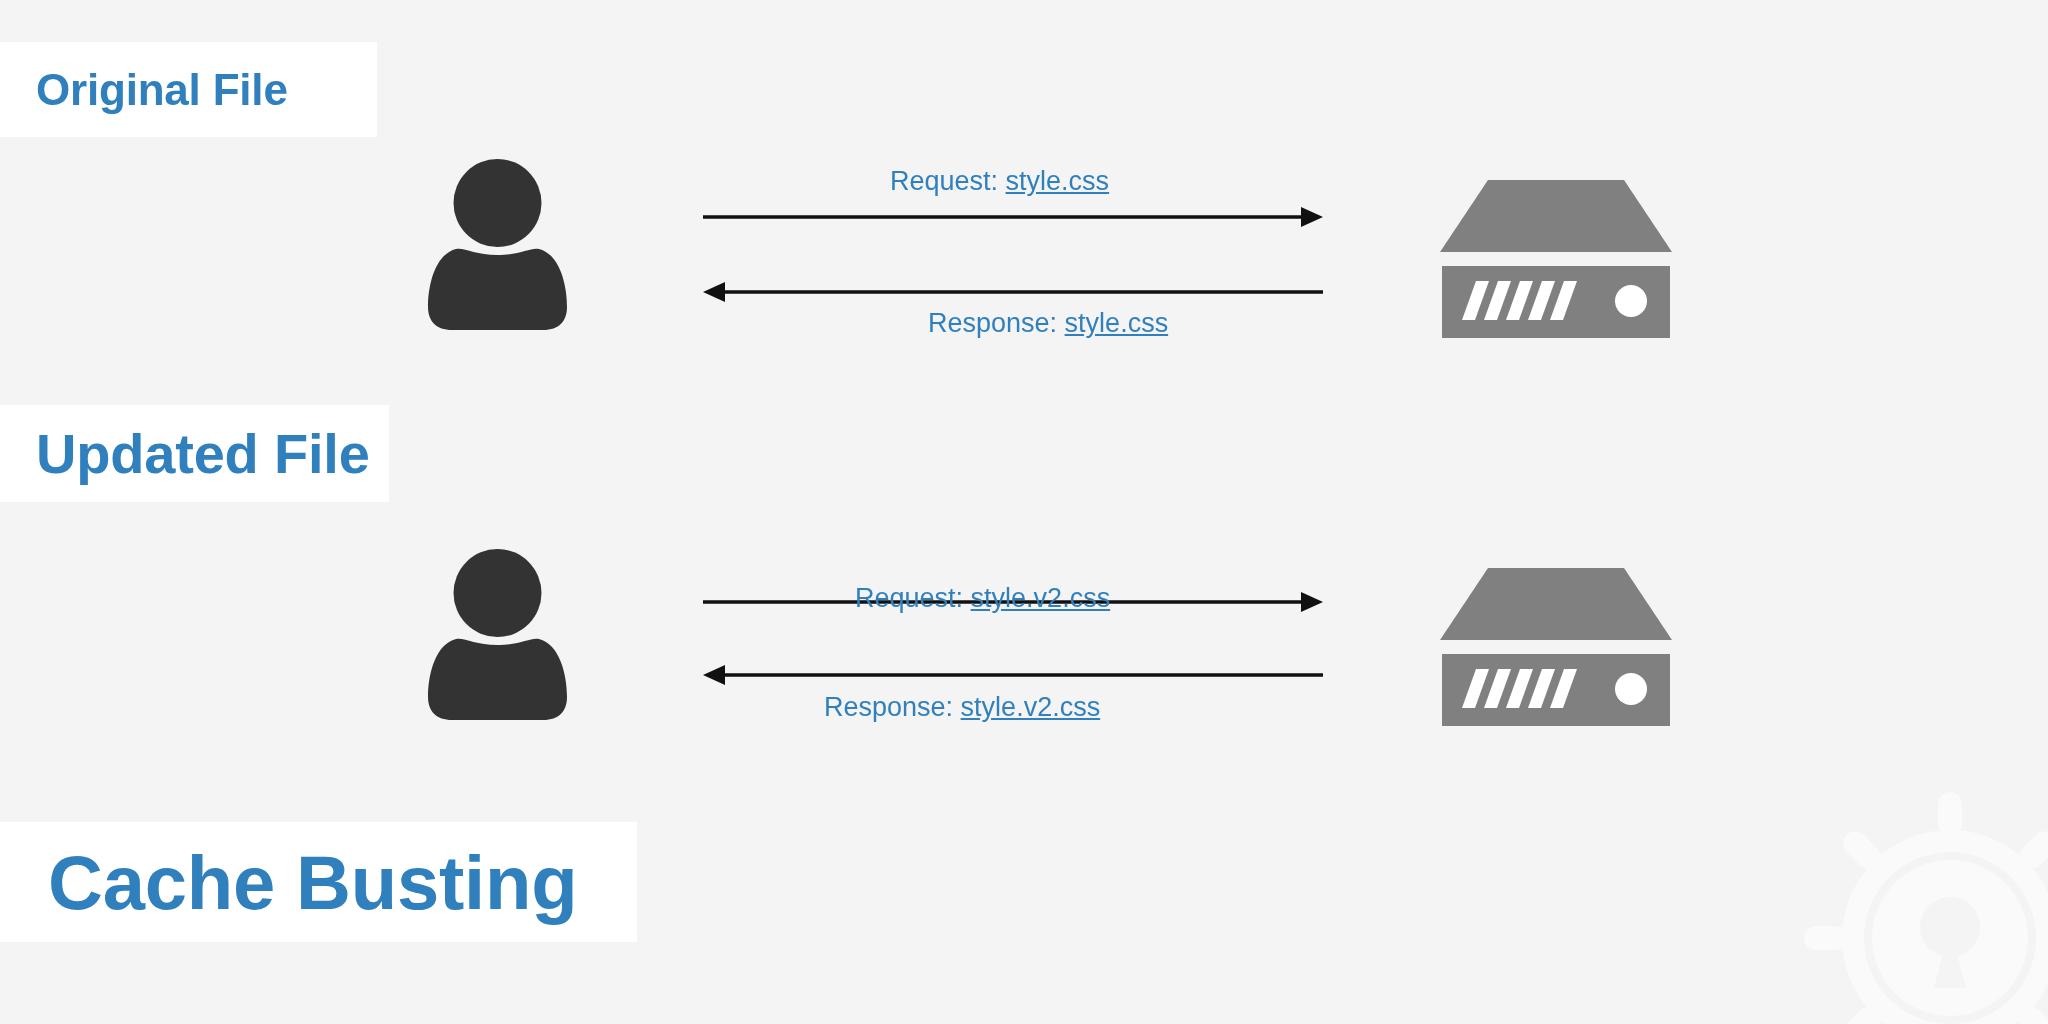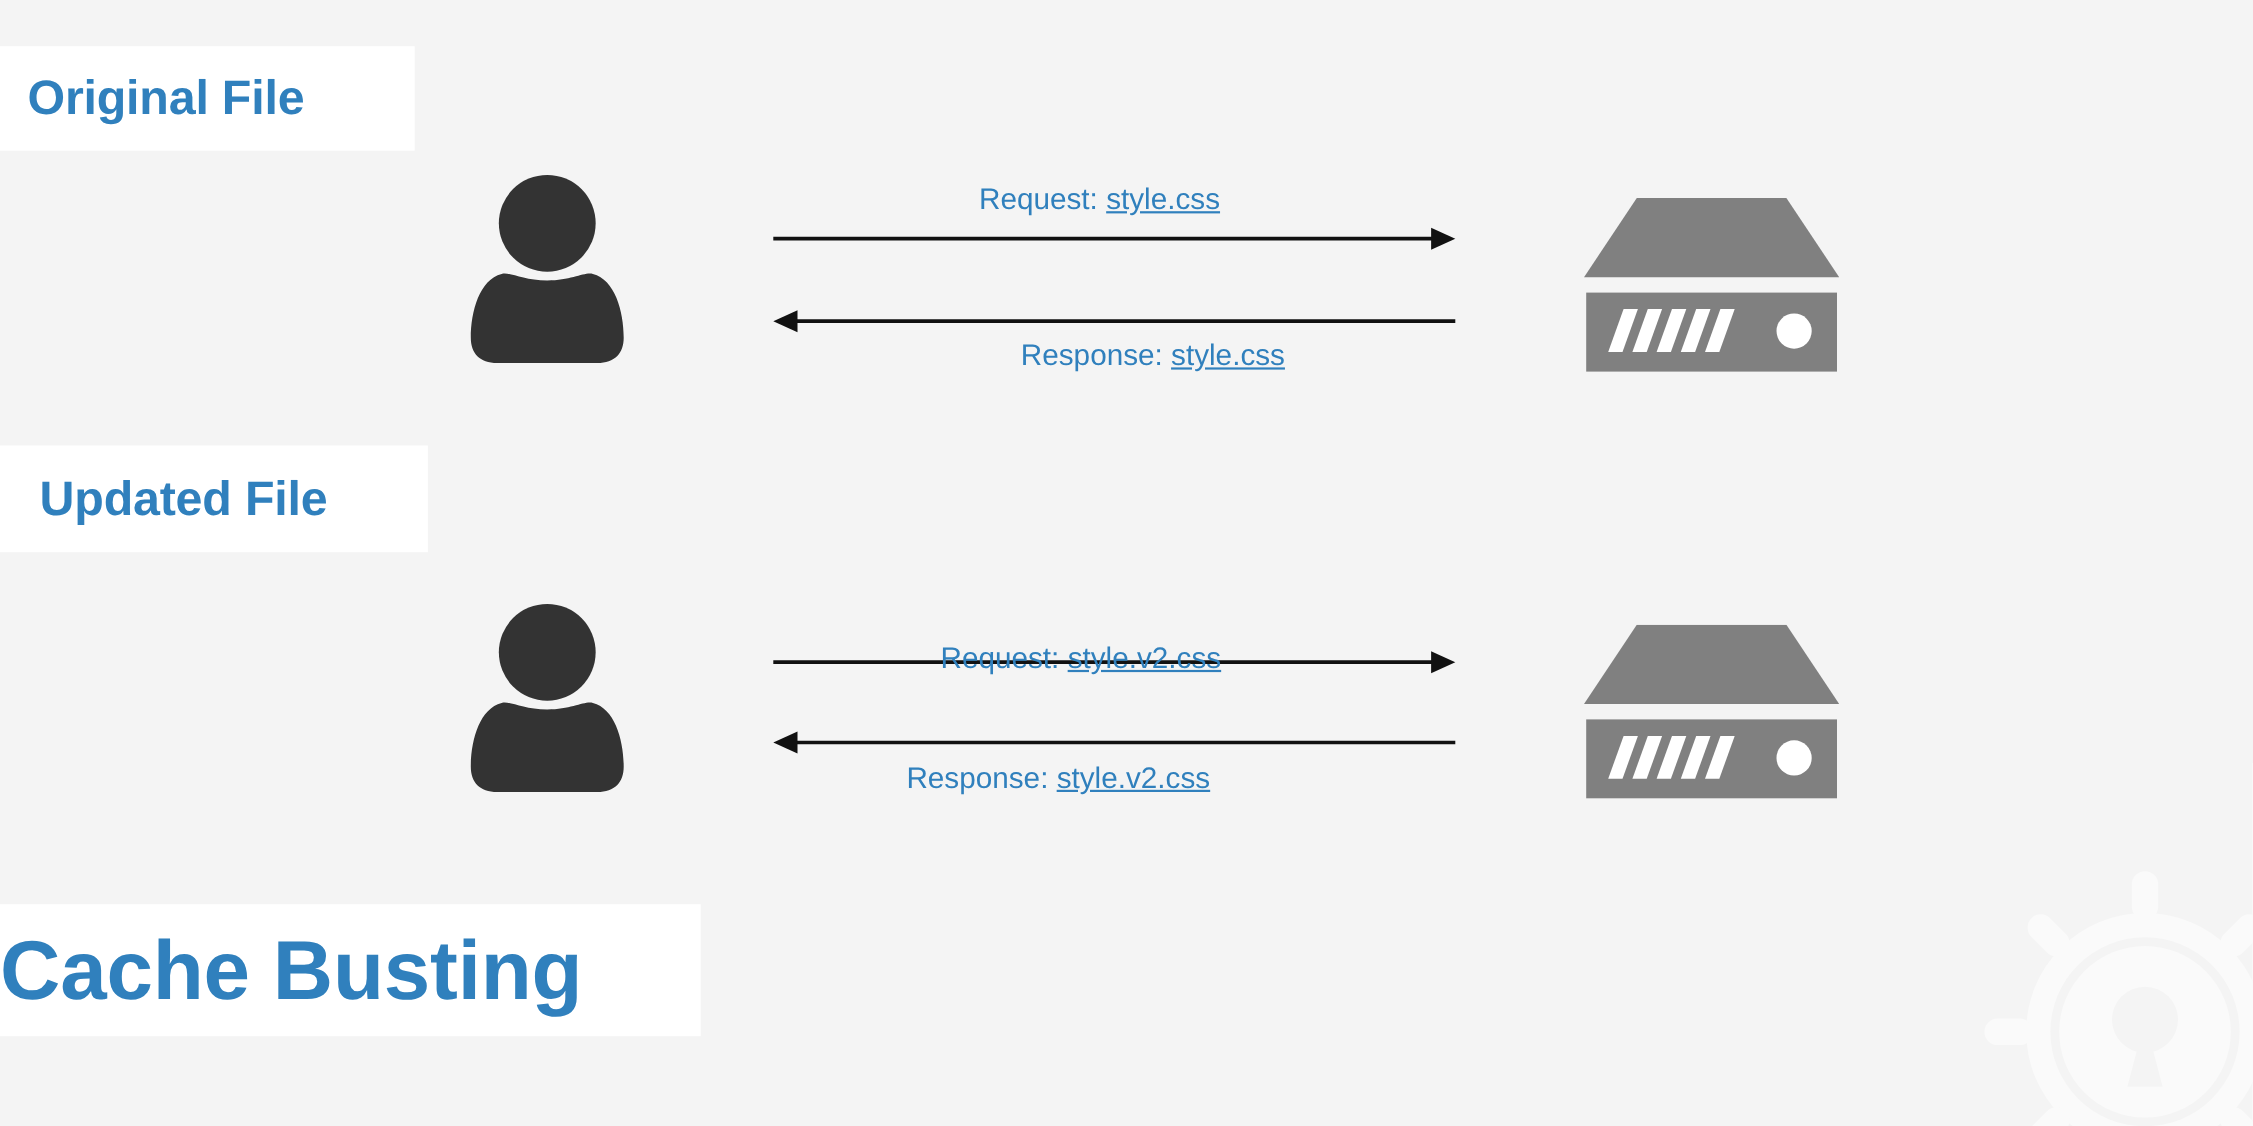--- a/index.html
+++ b/index.html
@@ -25,27 +25,27 @@
     align-items: center;
     box-sizing: border-box;
   }
   .plaque-text {
     color: #3080bd;
     font-weight: bold;
     white-space: nowrap;
     letter-spacing: -0.2px;
   }
 
-  #plaque-original { top: 42px;  height: 95px;  width: 377px; padding-left: 25px; }
+  #plaque-original { top: 42px;  height: 95px;  width: 377px; padding-left: 36px; }
   #plaque-original .plaque-text { font-size: 44px; }
 
   #plaque-updated  { top: 405px; height: 97px;  width: 389px; padding-left: 36px; }
-  #plaque-updated .plaque-text { font-size: 44px; }
-
-  #plaque-title    { top: 822px; height: 120px; width: 637px; }
+  #plaque-updated .plaque-text { font-size: 56px; }
+
+  #plaque-title    { top: 822px; height: 120px; width: 637px; padding-left: 48px; }
   #plaque-title .plaque-text { font-size: 76px; }
 
   
   .person {
     position: absolute;
     width: 155px;
     height: 175px;
   }
   .person svg { display: block; width: 100%; height: 100%; }
 

